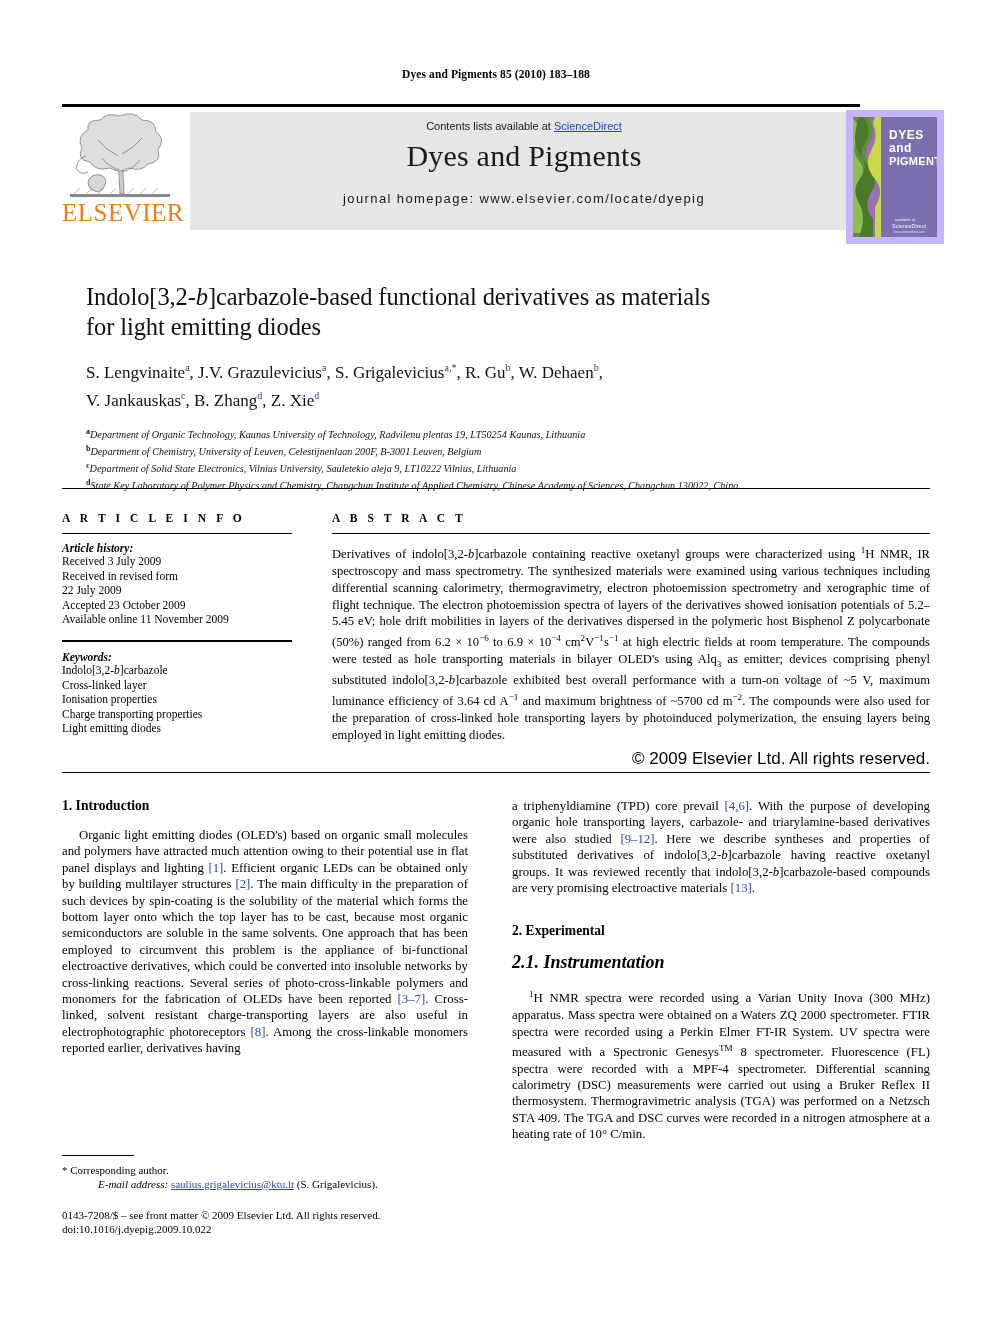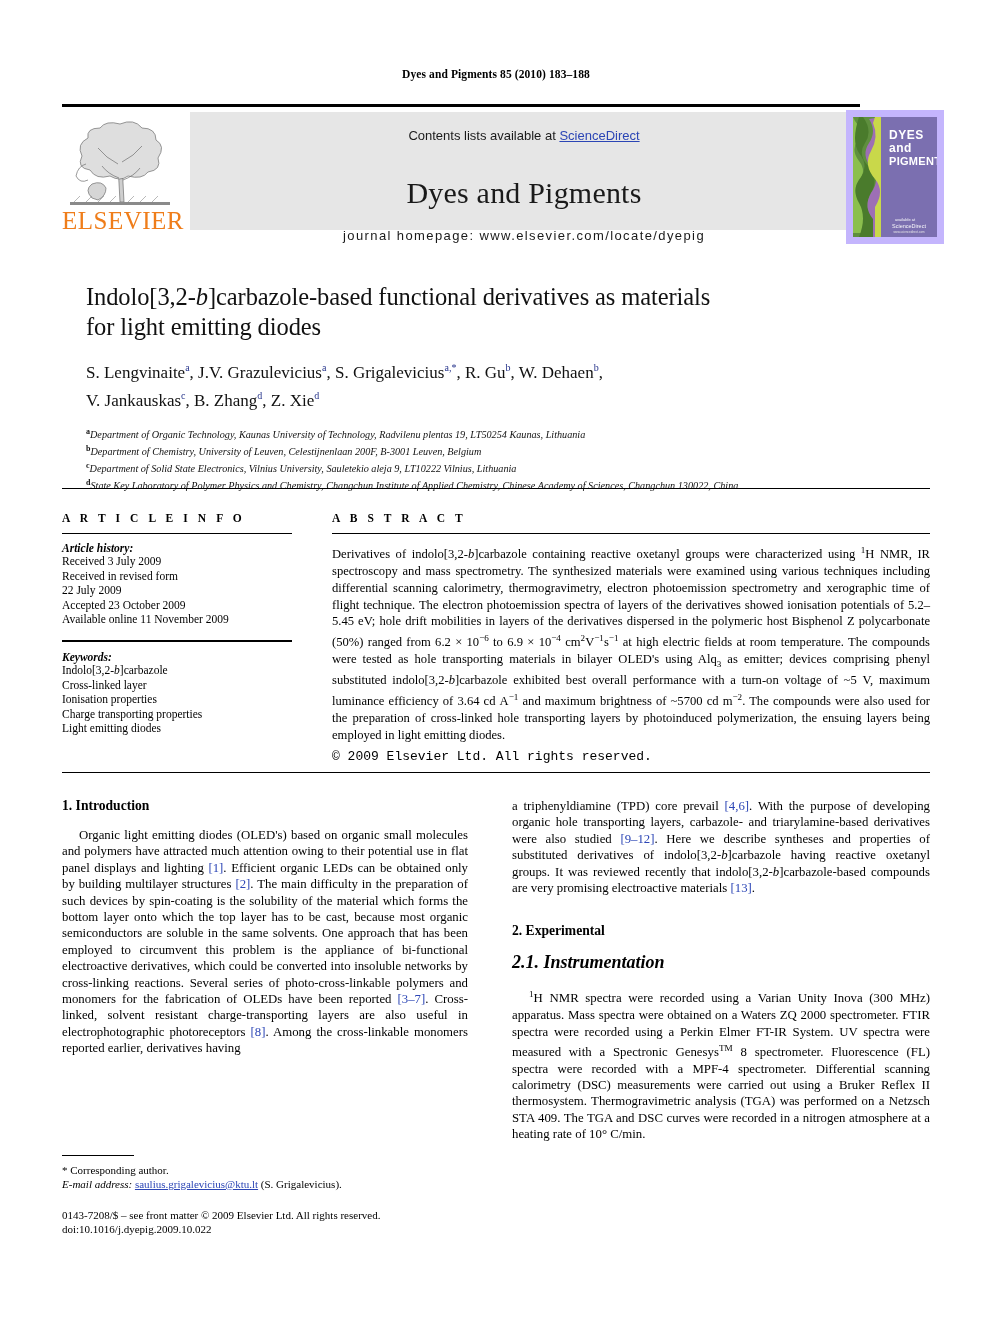--- a/index.html
+++ b/index.html
@@ -45,21 +45,21 @@
   .masthead-rule {
     position: absolute;
     top: 0;
     left: 0;
     width: 798px;
     height: 3px;
     background: #000000;
   }
   .elsevier-block {
     position: absolute;
-    top: 14px;
+    top: 6px;
     left: 0;
     width: 120px;
     height: 120px;
   }
   .elsevier-tree {
     width: 116px;
     height: 92px;
     display: block;
   }
   .elsevier-word {
@@ -75,30 +75,30 @@
   .sd-band {
     position: absolute;
     top: 8px;
     left: 128px;
     width: 668px;
     height: 118px;
     background: #e6e6e6;
     text-align: center;
   }
   .sd-line {
-    margin-top: 16px;
+    margin-top: 8px;
     font-family: "Liberation Sans", sans-serif;
-    font-size: 13px;
+    font-size: 11px;
     color: #1a1a1a;
   }
   .sd-link {
     color: #2b45b5;
   }
   .journal-title {
-    margin-top: 33px;
+    margin-top: 7px;
     font-family: "Liberation Serif", serif;
     font-size: 30px;
     color: #1a1a1a;
     letter-spacing: 0.2px;
   }
   .homepage {
     margin-top: 18px;
     font-family: "Liberation Sans", sans-serif;
     font-size: 13px;
     letter-spacing: 1.4px;
@@ -220,23 +220,23 @@
   .abs-text {
     font-family: "Liberation Serif", serif;
     font-size: 12.6px;
     line-height: 16.8px;
     text-align: justify;
     color: #000000;
   }
   .abs-text i { font-style: italic; }
   .copyright {
     margin-top: 5px;
-    text-align: left;
-    font-family: Liberation Mono, monospace;
-    font-size: 13px;
+    text-align: right;
+    font-family: Liberation Sans, sans-serif;
+    font-size: 17px;
   }
 
   
   .body-left {
     position: absolute;
     top: 798px;
     left: 62px;
     width: 406px;
   }
   .body-right {
@@ -282,21 +282,21 @@
     background: #000000;
     margin-bottom: 7px;
   }
   .footnote-line {
     font-family: "Liberation Serif", serif;
     font-size: 11px;
     line-height: 14px;
     padding-left: 10px;
     text-indent: -10px;
   }
-  .footnote-line i { font-style: italic; }
+  .footnote-line i { font-style: italic; margin-left: 36px; }
   .mail { color: #2b45b5; text-decoration: underline; text-align: center; }
 
   
   .imprint {
     position: absolute;
     top: 1209px;
     left: 62px;
     width: 500px;
     font-family: "Liberation Serif", serif;
     font-size: 11px;

